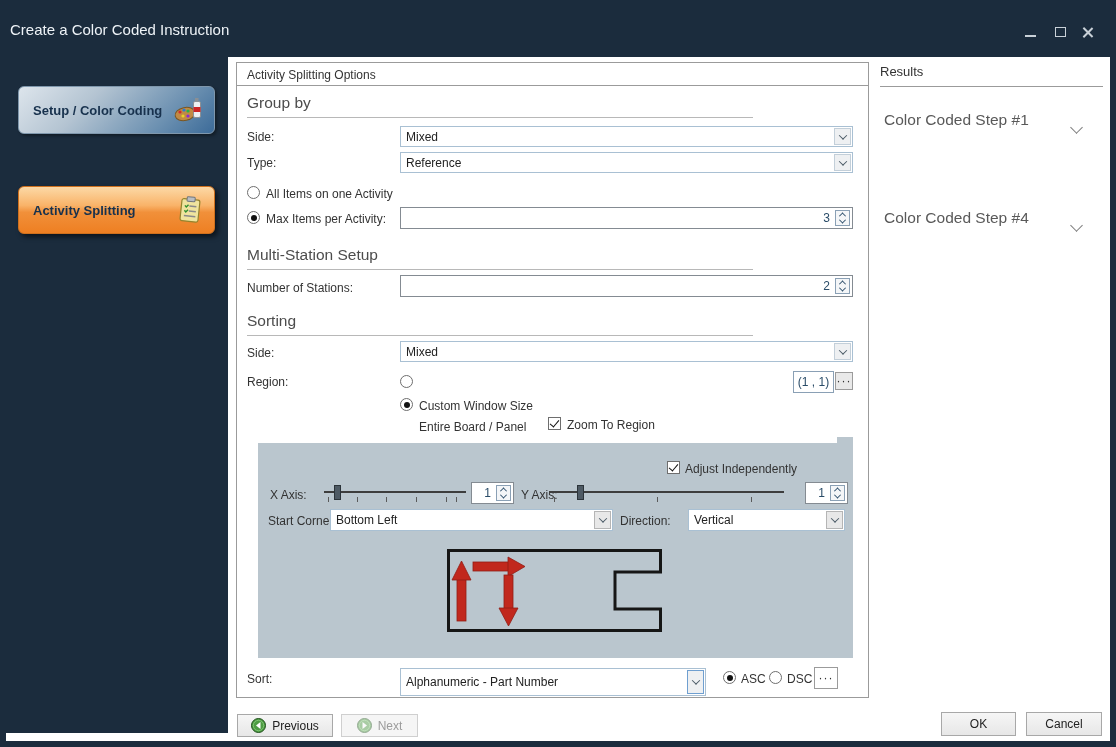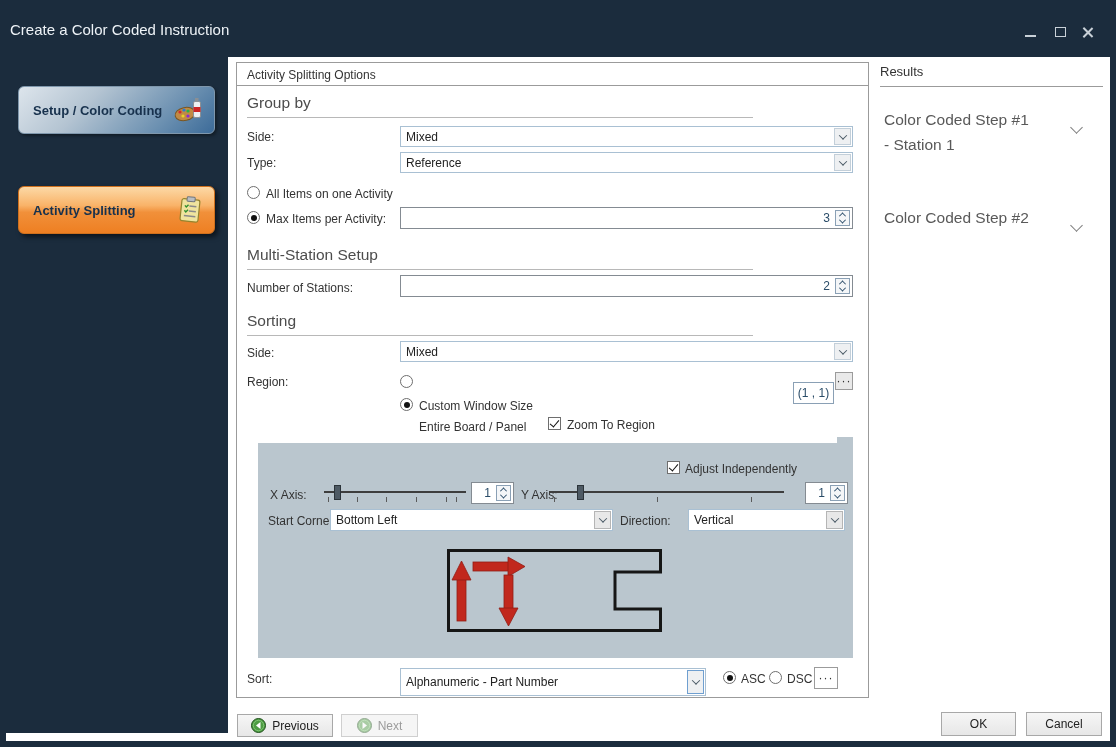--- a/index.html
+++ b/index.html
@@ -190,21 +190,21 @@
   <div class="dd" style="left:400px; top:341px; width:453px; height:21px;">
     <span>Mixed</span>
     <span class="dd-btn">
         <i class="chev"></i>
       </span>
   </div>
 
   <div class="flabel" style="left:247px; top:375px;">Region:</div>
   <span class="radio" style="left:400px; top:375px;"></span>
   <div class="flabel" style="left:419px; top:376px;margin-top:44px;">Entire Board / Panel</div>
-  <div class="mini-box" style="left:793px; top:382px; width:41px; height:22px;">
+  <div class="mini-box" style="left:793px; top:371px; width:41px; height:22px;">
     <span>(1 , 1)</span>
   </div>
   <div class="mini-btn" style="left:835px; top:372px; width:18px; height:18px;">···</div>
 
   <span class="radio sel" style="left:400px; top:398px;"></span>
   <div class="flabel" style="left:419px; top:399px;">Custom Window Size</div>
 
   <span class="check on" style="left:548px; top:417px;"></span>
   <div class="flabel" style="left:567px; top:418px;">Zoom To Region</div>
 
@@ -310,26 +310,25 @@
       </svg>
     </span>
     <span>Next</span>
   </div>
 
   <div class="res-head">Results</div>
   <div class="res-line"></div>
 
   <div class="res-item" style="top:107px;">
     <div class="t1">Color Coded Step #1</div>
-    <div class="t2">- Station 1</div>
   </div>
   <span class="res-chev" style="left:1072px; top:123px;"></span>
 
   <div class="res-item" style="top:205px;">
-    <div class="t1">Color Coded Step #2</div>
+    <div class="t1">Color Coded Step #4</div>
   </div>
   <span class="res-chev" style="left:1072px; top:221px;"></span>
 
   <div class="btn" style="left:941px; top:712px; width:75px; height:24px;">
     <span>OK</span>
   </div>
   <div class="btn" style="left:1026px; top:712px; width:76px; height:24px;">
     <span>Cancel</span>
   </div>
 

